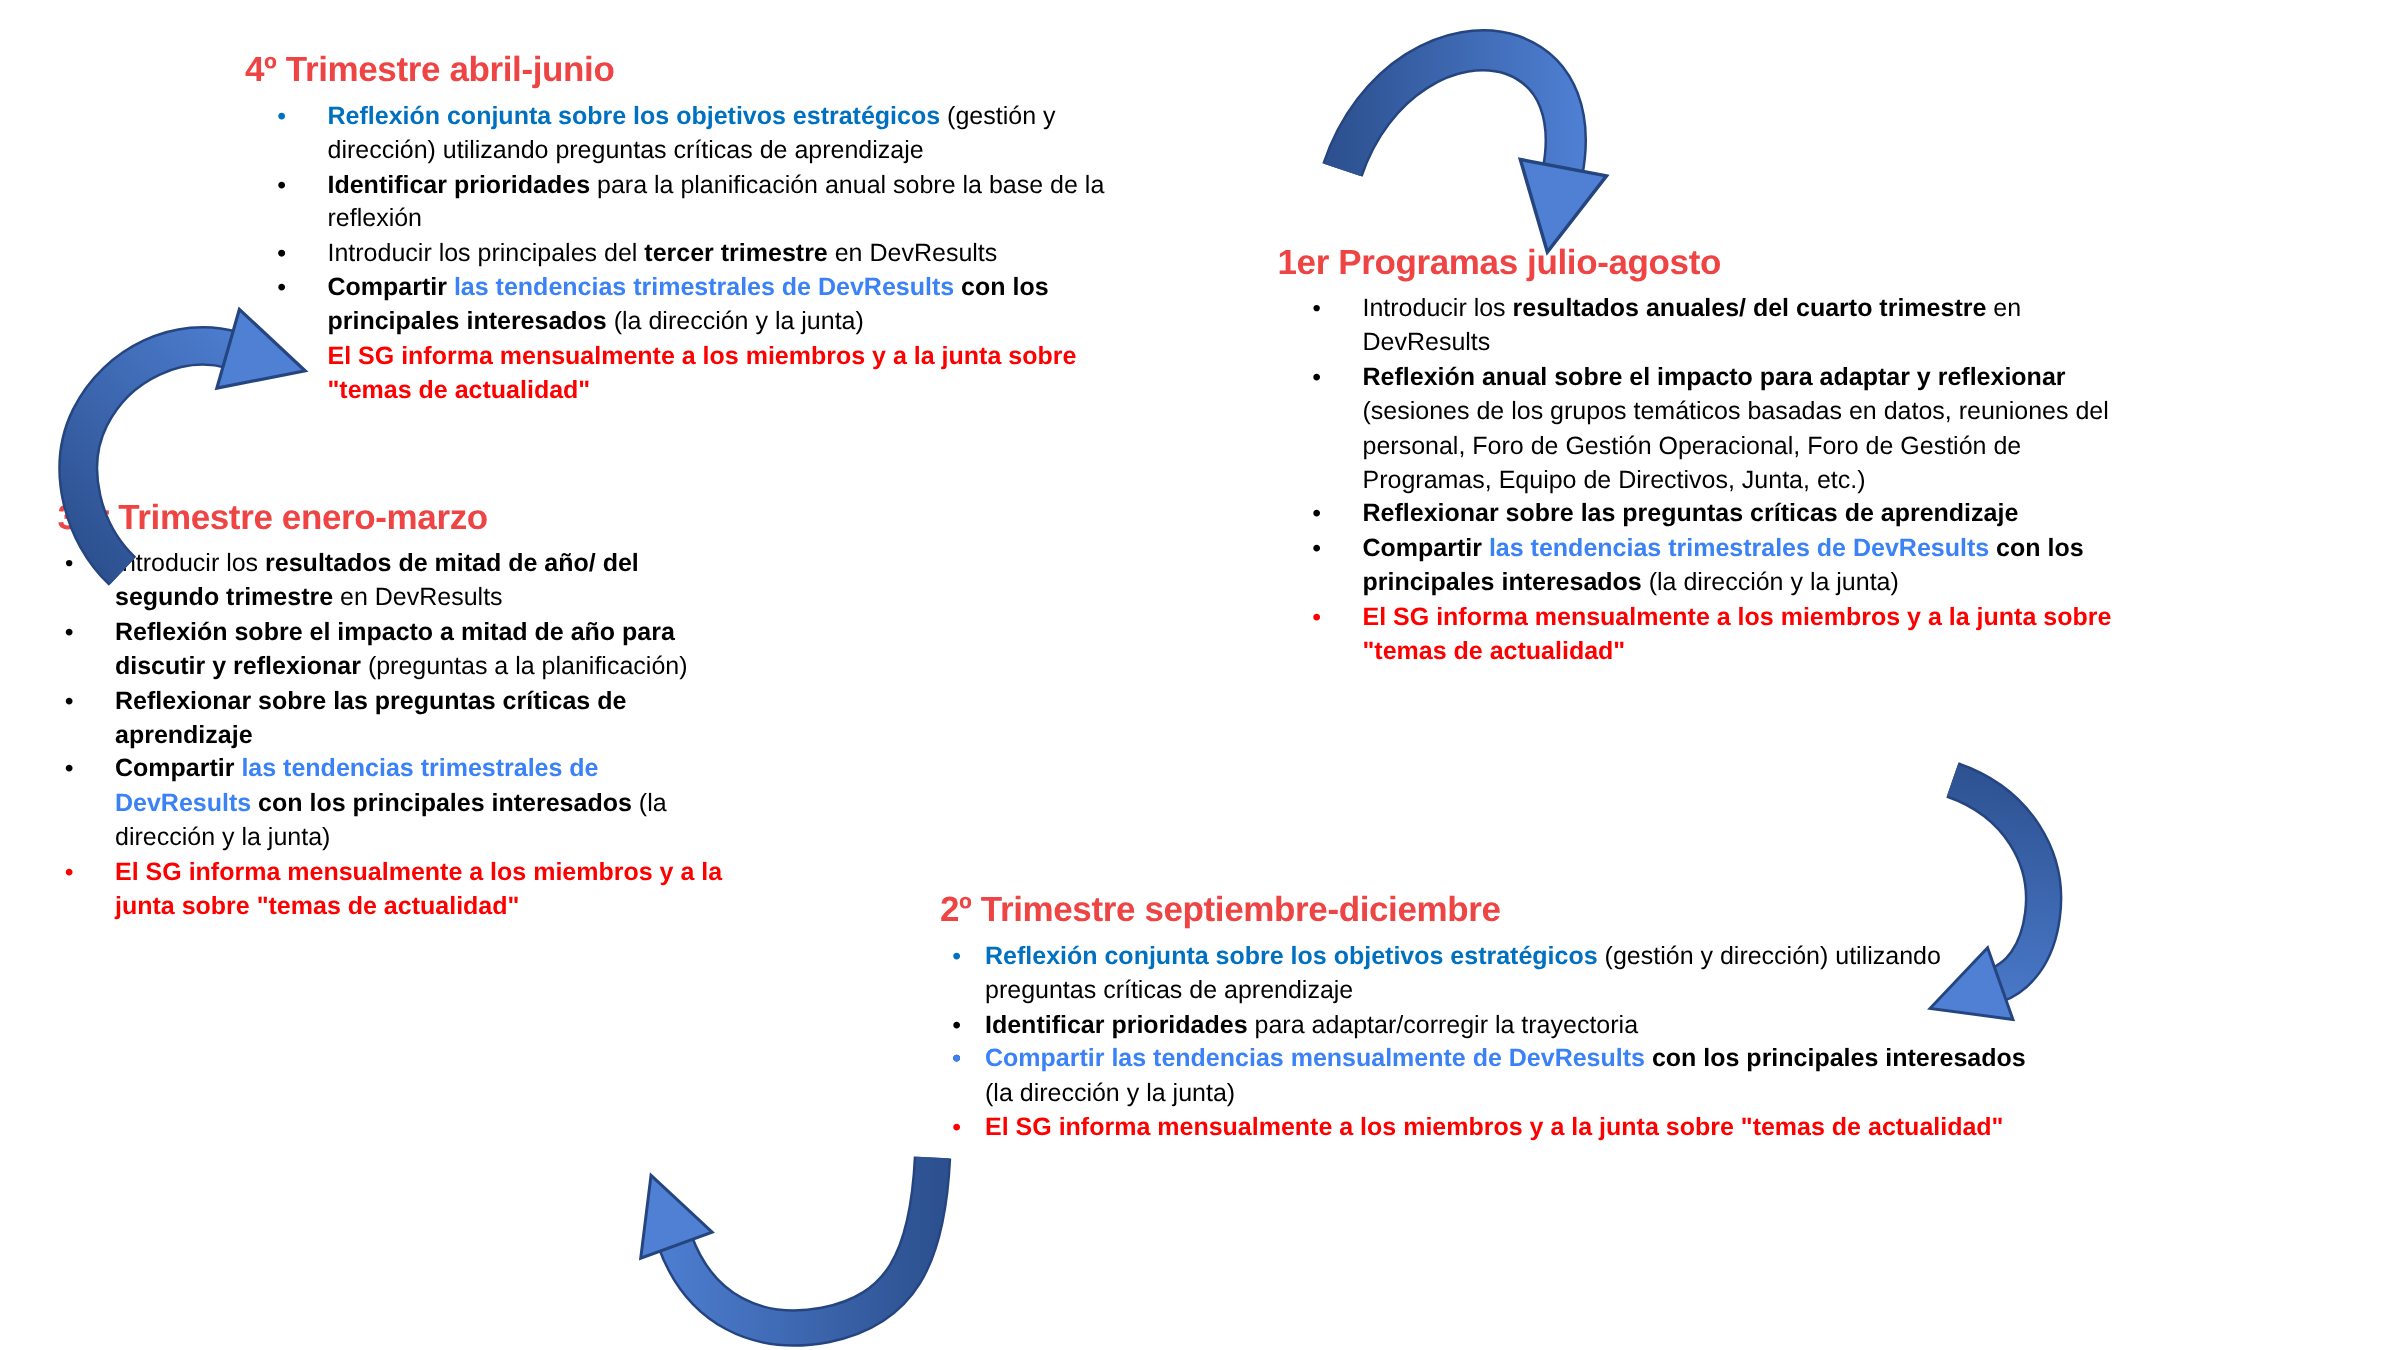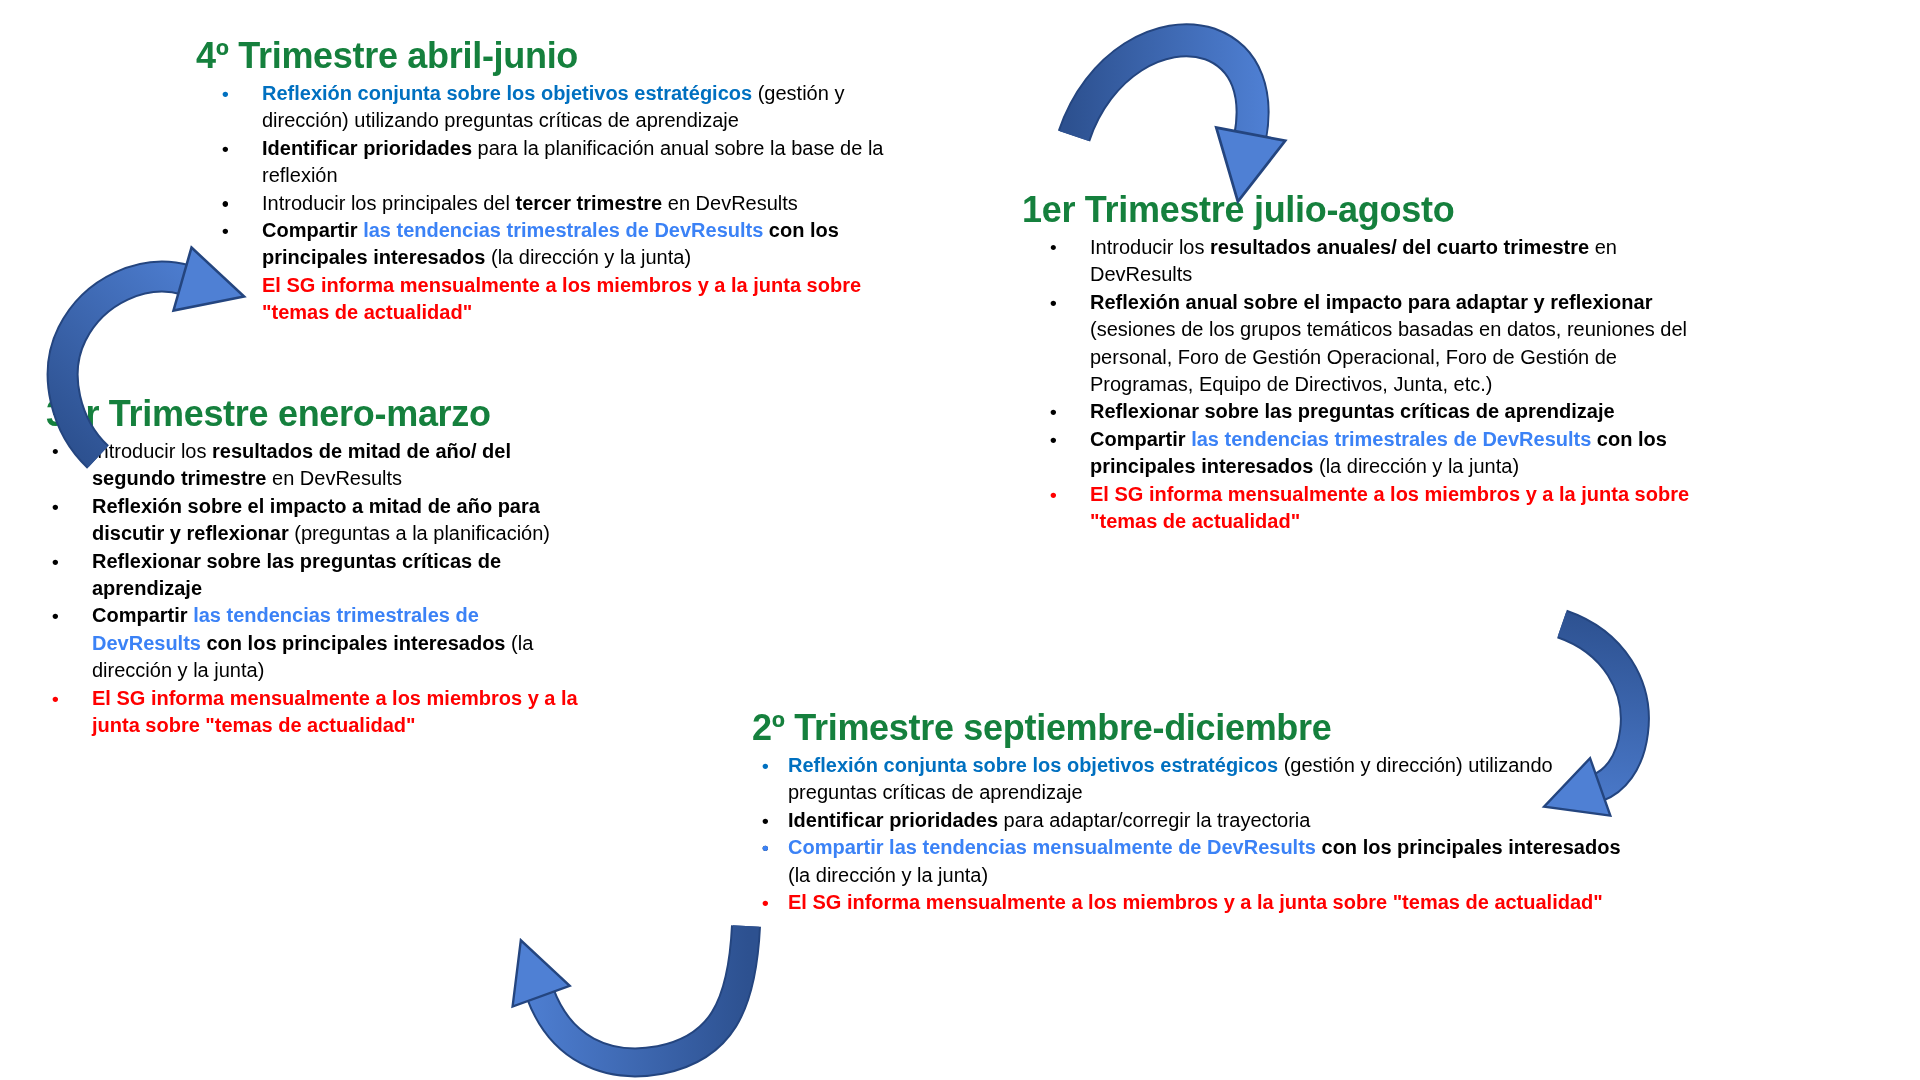--- a/index.html
+++ b/index.html
@@ -2,21 +2,21 @@
 <html><head>
 <meta charset="utf-8">
 <style>
   html,body{margin:0;padding:0;background:#ffffff;}
   #canvas{
     position:relative;width:1920px;height:1080px;background:#ffffff;overflow:hidden;
     font-family:"Liberation Sans",sans-serif;color:#000;
   }
   .section{position:absolute;}
   .section h2{
-    margin:0 0 8px 0;font-size:36px;line-height:32px;font-weight:700;color:#15803d;
+    margin:0 0 8px 0;font-size:28px;line-height:32px;font-weight:700;color:#ef4444;
     letter-spacing:-0.3px;white-space:nowrap;
   }
   .section ul{list-style:none;margin:0;padding:0 0 0 var(--ti);}
   .section li{position:relative;font-size:20px;line-height:27.4px;}
   .marker{
     position:absolute;left:calc(var(--mi) - var(--ti));top:0;
     font-size:19px;line-height:27.4px;
   }
   .run{white-space:pre-wrap;}
   .plain{font-weight:400;color:#000000;}
@@ -47,21 +47,21 @@
         <li><span class="marker blue-bold">•</span><span class="run blue-bold">Reflexión conjunta sobre los objetivos estratégicos</span><span class="run plain"> (gestión y dirección) utilizando preguntas críticas de aprendizaje</span></li>
         <li><span class="marker bold">•</span><span class="run bold">Identificar prioridades</span><span class="run plain"> para la planificación anual sobre la base de la reflexión</span></li>
         <li><span class="marker bold">•</span></li>
         <li><span class="marker plain">•</span><span class="run plain">Introducir los principales del </span><span class="run bold">tercer trimestre</span><span class="run plain"> en DevResults</span></li>
         <li><span class="marker bold">•</span><span class="run bold">Compartir </span><span class="run green-bold">las tendencias trimestrales de DevResults</span><span class="run bold"> con los principales interesados</span><span class="run plain"> (la dirección y la junta)</span></li>
         <li><span class="marker red-bold">•</span><span class="run red-bold">El SG informa mensualmente a los miembros y a la junta sobre "temas de actualidad"</span></li>
       </ul>
   </div>
 
   <div class="section" id="s2">
-    <h2>1er Trimestre julio-agosto</h2>
+    <h2>1er Programas julio-agosto</h2>
     <ul>
         <li><span class="marker plain">•</span><span class="run plain">Introducir los </span><span class="run bold">resultados anuales/ del cuarto trimestre</span><span class="run plain"> en DevResults</span></li>
         <li><span class="marker bold">•</span><span class="run bold">Reflexión anual sobre el impacto para adaptar y reflexionar</span><span class="run plain"> (sesiones de los grupos temáticos basadas en datos, reuniones del personal, Foro de Gestión Operacional, Foro de Gestión de Programas, Equipo de Directivos, Junta, etc.)</span></li>
         <li><span class="marker bold">•</span><span class="run bold">Reflexionar sobre las preguntas críticas de aprendizaje</span></li>
         <li><span class="marker bold">•</span><span class="run bold">Compartir </span><span class="run green-bold">las tendencias trimestrales de DevResults</span><span class="run bold"> con los principales interesados</span><span class="run plain"> (la dirección y la junta)</span></li>
         <li><span class="marker red-bold">•</span><span class="run red-bold">El SG informa mensualmente a los miembros y a la junta sobre "temas de actualidad"</span></li>
       </ul>
   </div>
 
   <div class="section" id="s3">

